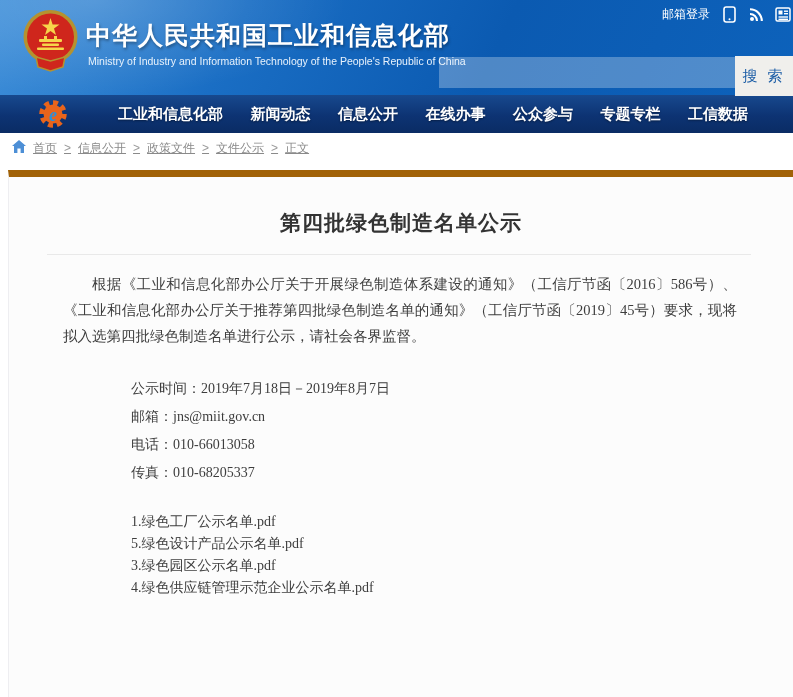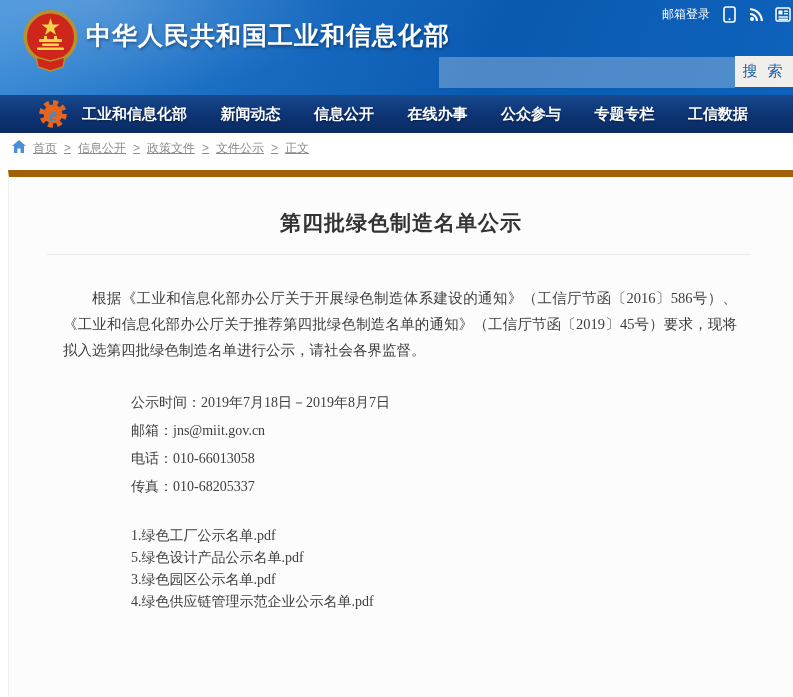--- a/index.html
+++ b/index.html
@@ -15,49 +15,49 @@
   .site-title { position:absolute; left:86px; top:19px; color:#fff; font-size:25px;
     font-weight:bold; letter-spacing:1px; text-shadow:1px 2px 3px rgba(0,0,0,.35); }
   .site-sub { position:absolute; left:88px; top:55px; color:#e8f2fc; font-size:10.5px; }
   .topbar { position:absolute; top:6px; right:2px; display:flex; align-items:center; gap:11px;
     color:#fff; font-size:12px; }
   .topbar .ic { display:inline-flex; width:16px; height:16px; align-items:center; justify-content:center; cursor:pointer; }
   .mail-login { cursor:pointer; }
   .search-input { position:absolute; top:57px; right:58px; width:296px; height:31px;
     border:none; outline:none; background:rgba(255,255,255,.28); padding:0 8px;
     color:#fff; font-size:14px; }
-  .search-btn { position:absolute; top:56px; right:0; width:58px; height:31px; border:none;
+  .search-btn { position:absolute; top:56px; right:0; width:58px; height:40px; border:none;
     background:#f0efec; color:#1d5ea6; font-size:15px; letter-spacing:3px; cursor:pointer;
     font-family:"Liberation Sans", sans-serif; }
 
   
   .nav { height:38px; background:linear-gradient(#17498e,#0d3373 55%, #0a2c64);
     display:flex; align-items:center; padding:0 45px 0 38px; }
   .nav-logo { flex:0 0 auto; margin-right:14px; display:flex; align-items:center; }
-  .nav-items { flex:1; display:flex; justify-content:space-between; }
+  .nav-items { flex:1; display:flex; justify-content:space-between;margin-left:36px; }
   .nav-item { color:#fff; font-size:15px; font-weight:bold; cursor:pointer;
     text-shadow:0 1px 2px rgba(0,0,0,.4); white-space:nowrap; }
 
   
   .breadcrumb { height:30px; background:#fff; display:flex; align-items:center;
     padding-left:12px; font-size:12px; color:#8a8a8a; gap:7px;text-decoration:underline; }
   .crumb { cursor:pointer; }
   .crumb.current { cursor:default; }
   .crumb-sep { color:#9a9a9a; }
 
   
   .main { margin-left:8px; height:527px; background:#fcfcfc; margin-top:7px;
     border-top:7px solid #a16207; border-left:1px solid #eeeef1; }
   .article-title { text-align:center; padding-top:32px; font-size:21px; font-weight:bold;
     color:#333; letter-spacing:1px; }
   .article-meta { text-align:center; margin-top:36px; font-size:12px; color:#9b9b9b; }
   .divider { margin:17px 42px 0 38px; border-bottom:1px solid #e9e9e9; }
   .article-body { padding:0 56px 0 54px; color:#3d3d3d;
     font-family:"Liberation Serif", serif; }
-  .lead { margin-top:30px; font-size:14.5px; line-height:26px; text-indent:2em; text-align:justify; }
+  .lead { margin-top:16px; font-size:14.5px; line-height:26px; text-indent:2em; text-align:justify; }
   .info-block { margin:26px 0 0 68px; font-size:14px; }
   .info-line { line-height:28px; }
   .attach-block { margin:24px 0 0 68px; font-size:14px; }
   .attach-label { line-height:24px; }
   .attach-item { line-height:22px; cursor:pointer; }
 </style>
 </head>
 <body>
 
 <div class="header">
@@ -68,20 +68,21 @@
       <polygon points="27.5,9 29.6,15.5 36.5,15.5 31,19.6 33,26 27.5,22 22,26 24,19.6 18.5,15.5 25.4,15.5" fill="#f7d54a"></polygon>
       <rect x="16" y="30" width="23" height="3" rx="1" fill="#f7d54a"></rect>
       <rect x="19" y="34.5" width="17" height="2.4" rx="1" fill="#f7d54a"></rect>
       <rect x="14" y="38.5" width="27" height="2.4" rx="1" fill="#f7d54a"></rect>
       <rect x="21" y="27" width="3" height="3" fill="#f7d54a"></rect>
       <rect x="31" y="27" width="3" height="3" fill="#f7d54a"></rect>
       <path d="M13 48 L27.5 52 L42 48 L40 58 L27.5 62 L15 58 Z" fill="#cf261c" stroke="#b5922f" stroke-width="1.5"></path>
     </svg>
   </span>
   <div class="site-title">中华人民共和国工业和信息化部</div>
+  <div class="site-sub">Ministry of Industry and Information Technology of the People's Republic of China</div>
 
   <div class="topbar">
     <span class="mail-login">邮箱登录</span>
     <span class="ic">
       <svg width="13" height="17" viewBox="0 0 13 17">
         <rect x="1" y="1" width="11" height="15" rx="2.2" fill="none" stroke="#fff" stroke-width="1.6"></rect>
         <circle cx="6.5" cy="13.2" r="1" fill="#fff"></circle>
       </svg>
     </span>
     <span class="ic">

